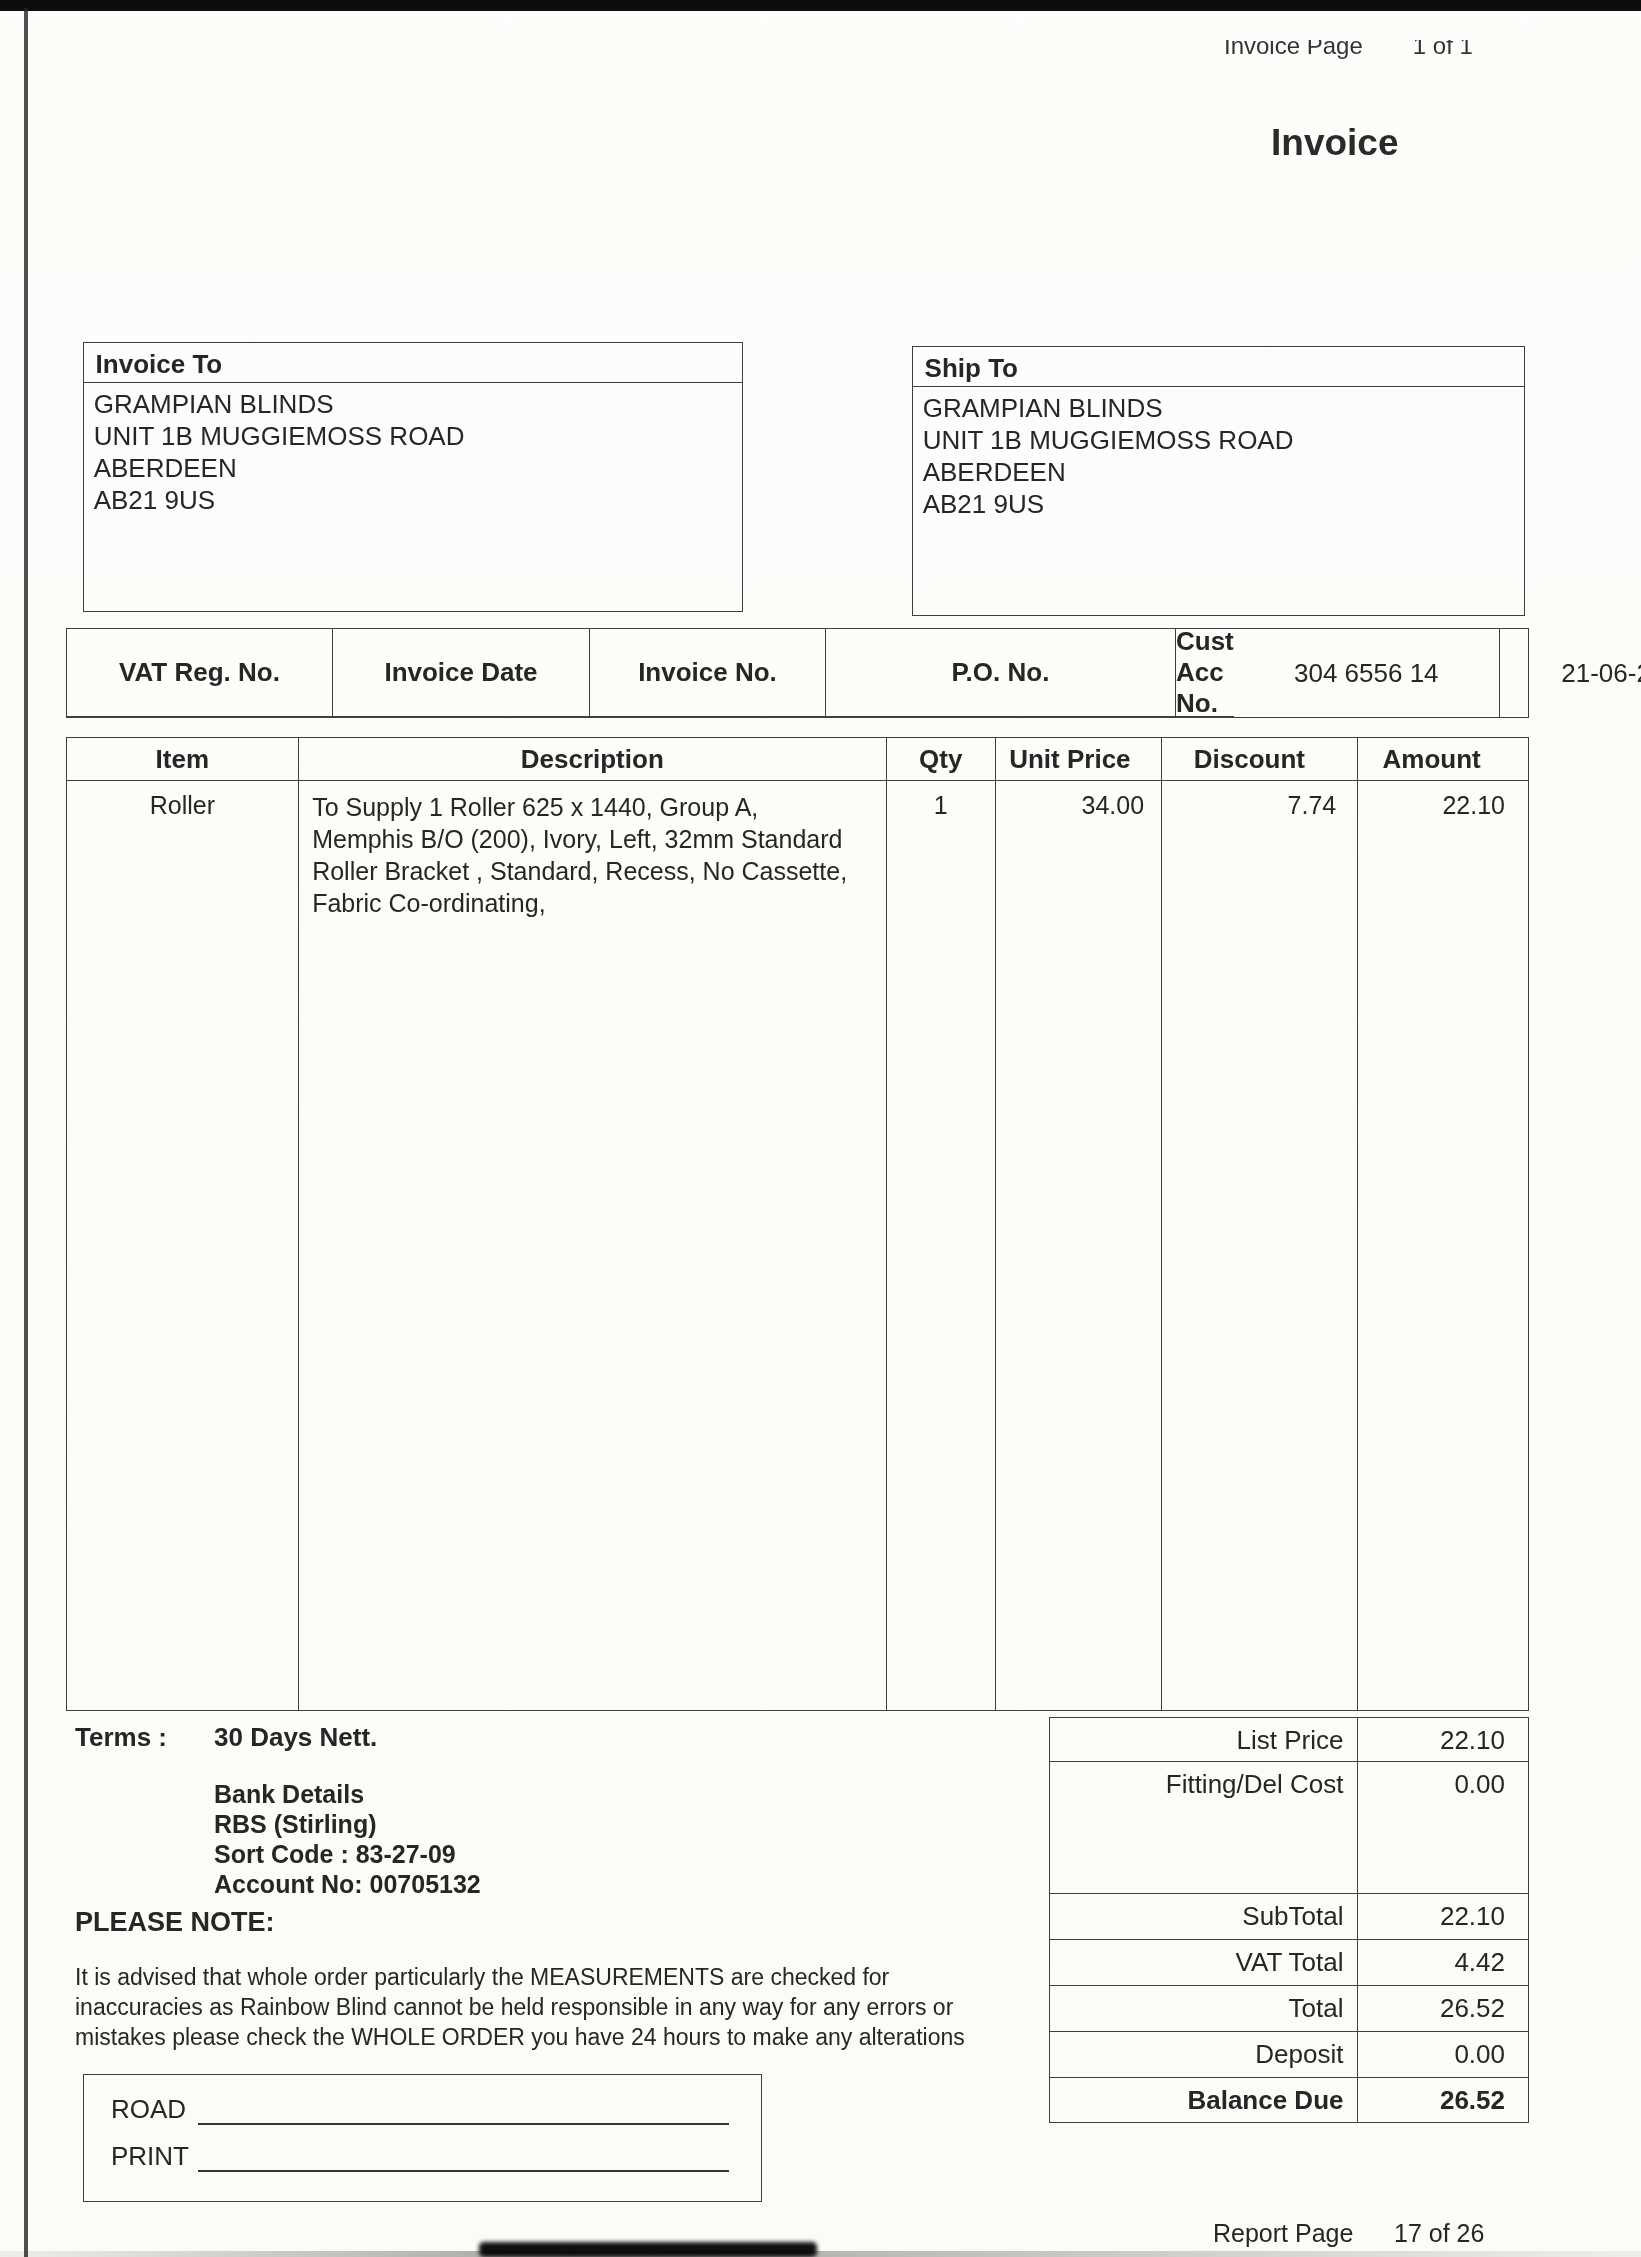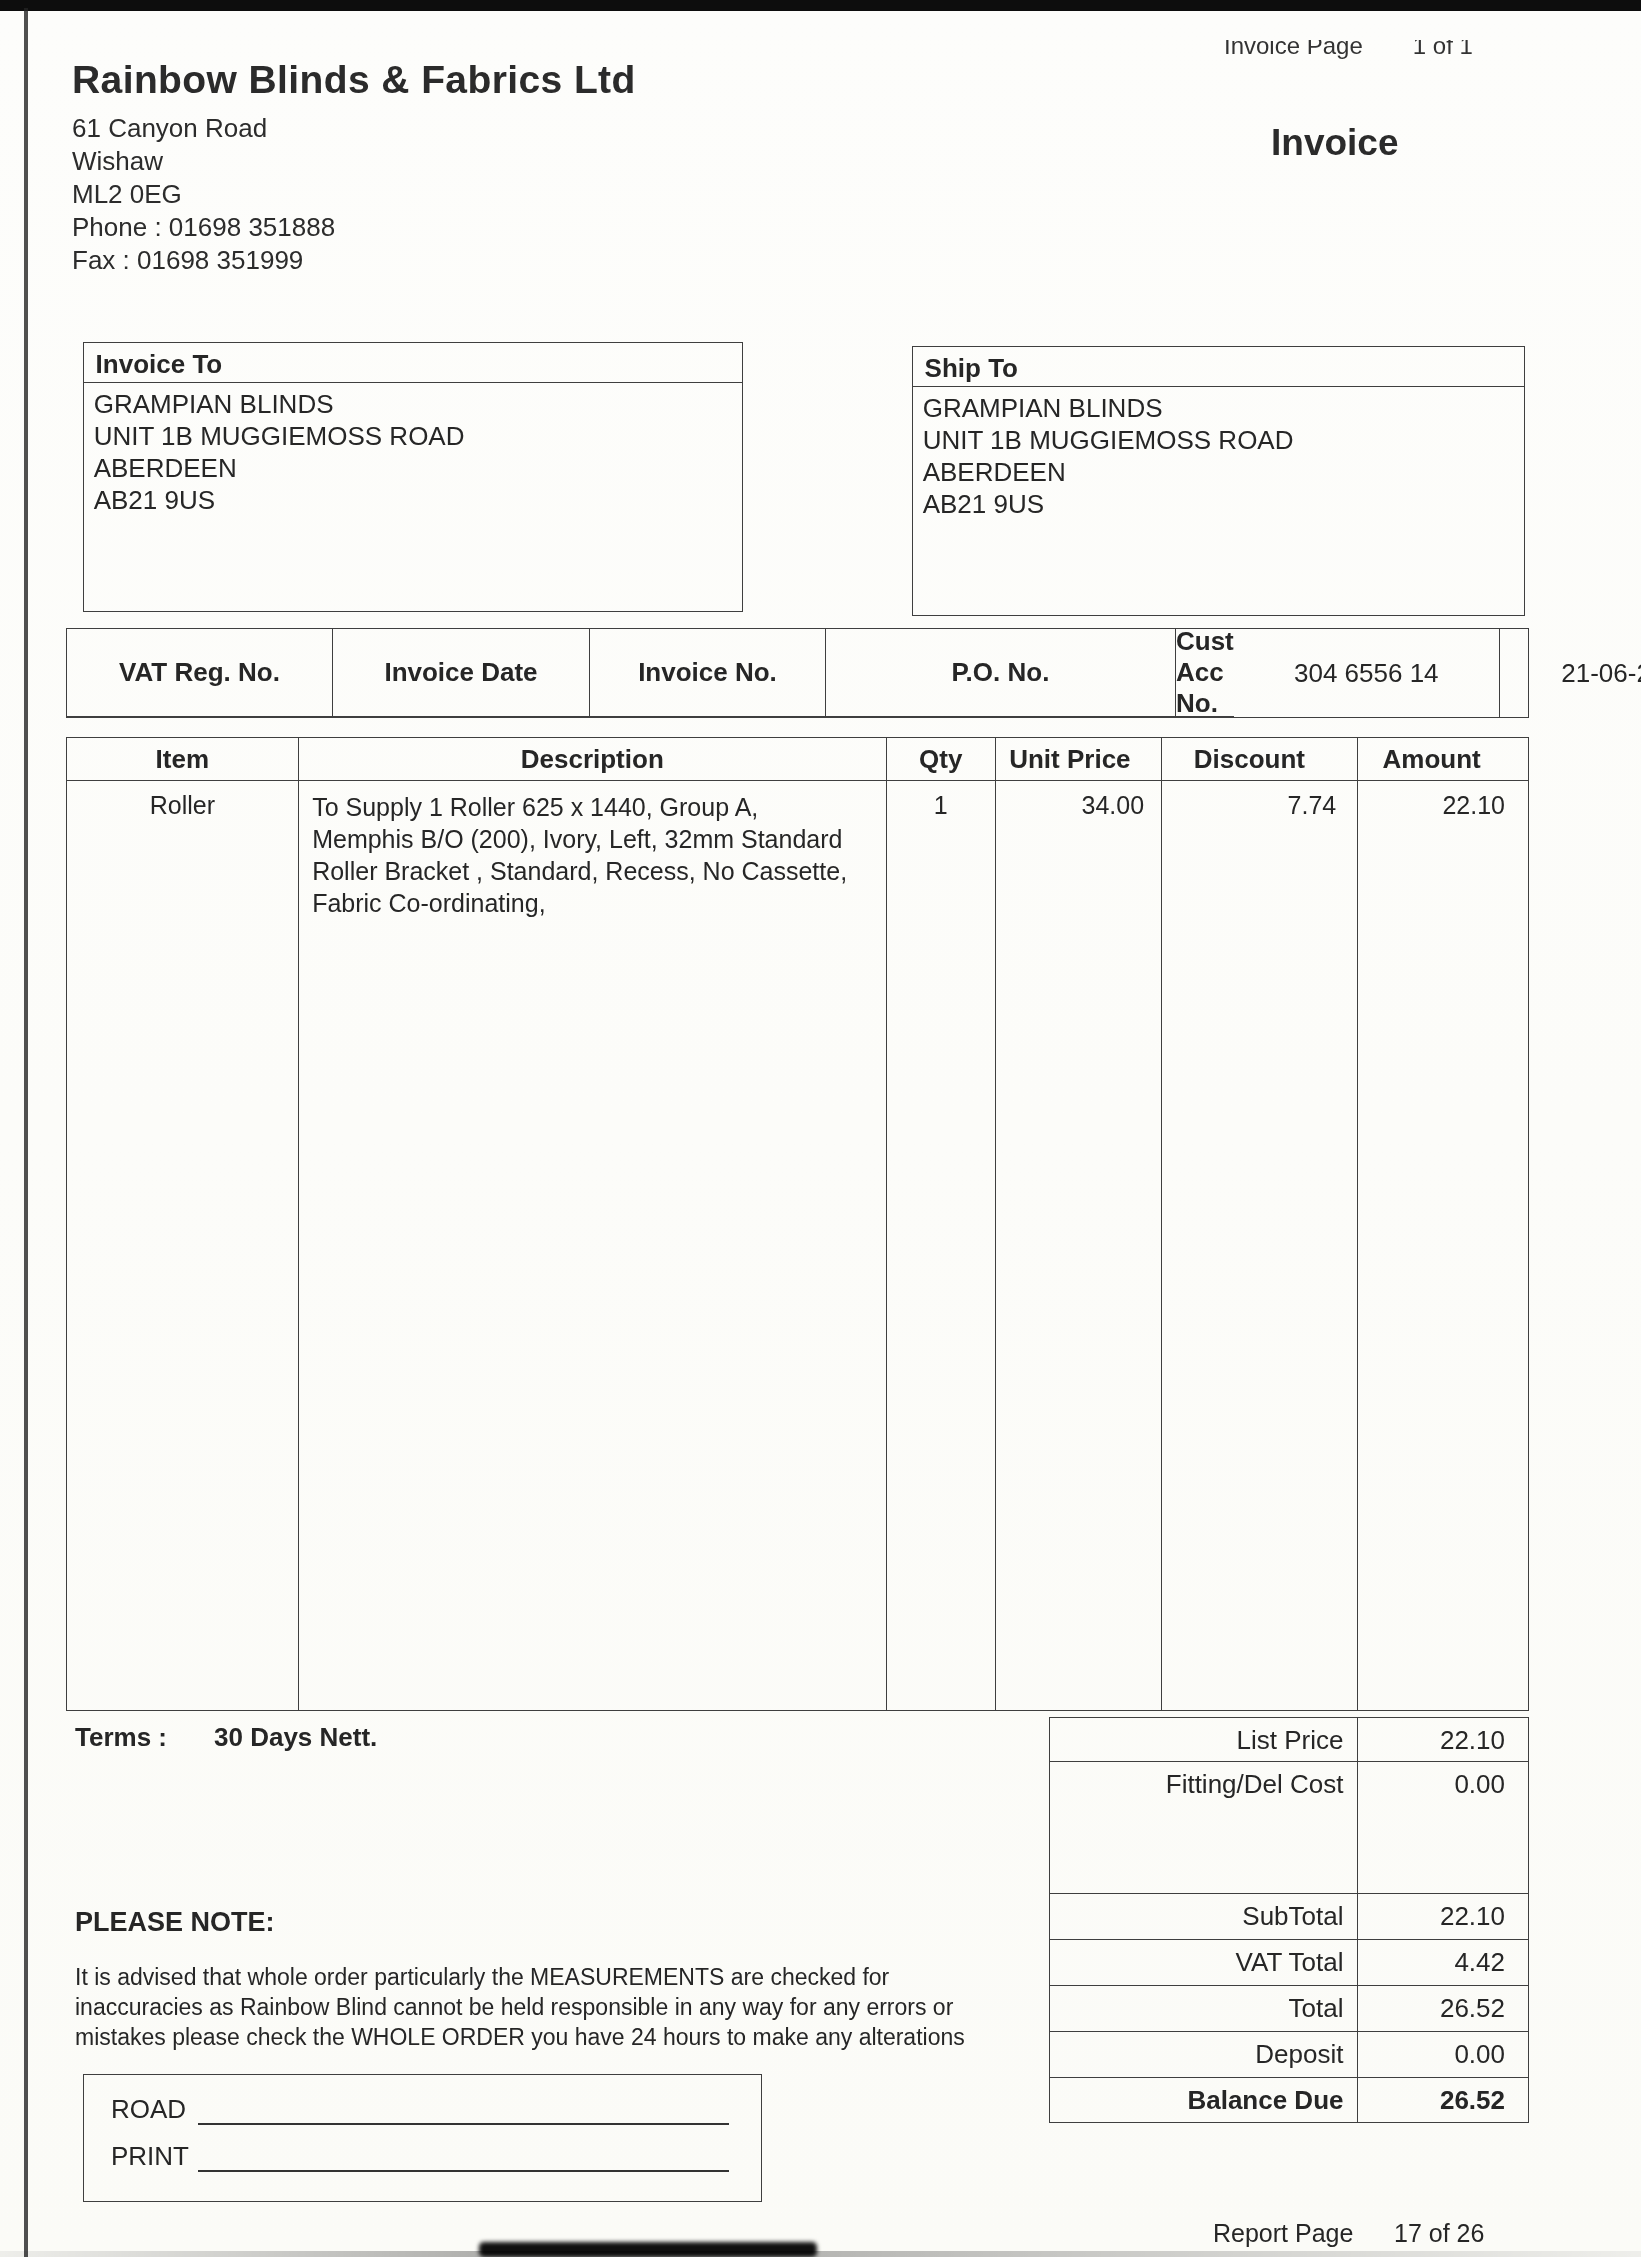--- a/index.html
+++ b/index.html
@@ -92,28 +92,20 @@
 </head>
 <body>
 
 <div class="page">
 
   <div class="scan-top"></div>
   <div class="scan-left"></div>
   <div class="scan-smudge"></div>
   <div class="scan-bottom"></div>
 
-  <div class="company">
-    <div class="company-name">Rainbow Blinds &amp; Fabrics Ltd</div>
-    <div class="company-line">61 Canyon Road</div>
-    <div class="company-line">Wishaw</div>
-    <div class="company-line">ML2 0EG</div>
-    <div class="company-line">Phone : 01698 351888</div>
-    <div class="company-line">Fax : 01698 351999</div>
-  </div>
 
   <div class="page-header-clip">
     <div class="page-header-text">
       <span>Invoice Page</span><span class="ph-val">1 of 1</span>
     </div>
   </div>
 
   <div class="invoice-title">Invoice</div>
 
   <div class="addr-box invoice-to">
@@ -171,20 +163,26 @@
       <div class="c-qty">1</div>
       <div class="c-price">34.00</div>
       <div class="c-disc">7.74</div>
       <div class="c-amt">22.10</div>
     </div>
   </div>
 
   <div class="terms-label">Terms :</div>
   <div class="terms-value">30 Days Nett.</div>
 
+  <div class="bank-block">
+    <div>Bank Details</div>
+    <div>RBS (Stirling)</div>
+    <div>Sort Code : 83-27-09</div>
+    <div>Account No: 00705132</div>
+  </div>
 
   <div class="note-heading">PLEASE NOTE:</div>
   <div class="note-body">It is advised that whole order particularly the MEASUREMENTS are checked for
 inaccuracies as Rainbow Blind cannot be held responsible in any way for any errors or
 mistakes please check the WHOLE ORDER you have 24 hours to make any alterations</div>
 
   <div class="sign-box">
     <div class="sign-label">ROAD</div>
     <div class="sig-line sig-line-1"></div>
     <div class="print-label">PRINT</div>

